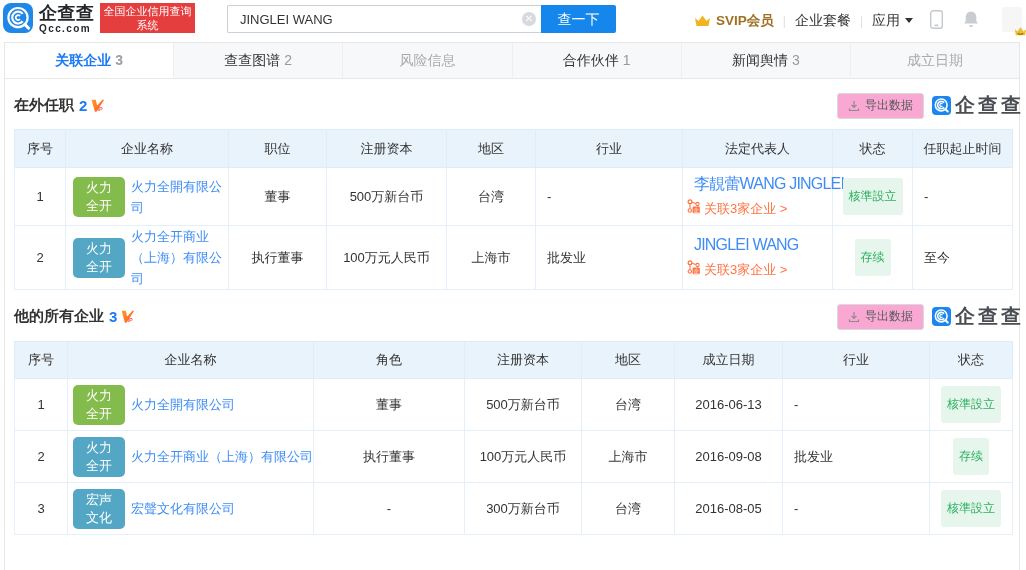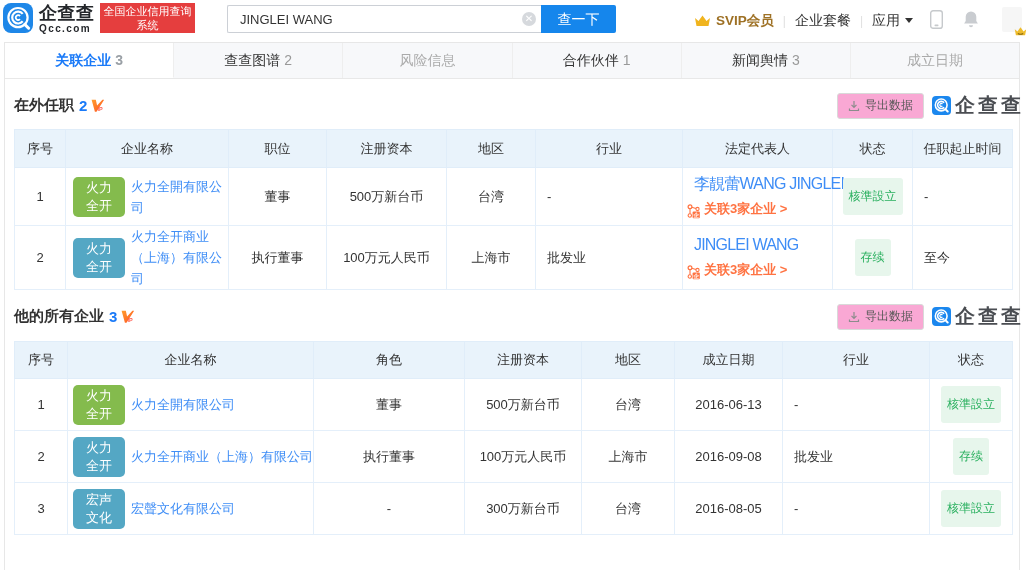--- a/index.html
+++ b/index.html
@@ -55,21 +55,21 @@
 td.left, th.left-c { text-align:left; padding-left:11px; }
 a.blue { color:#3e8df6; text-decoration:none; }
 .comp { display:flex; align-items:center; text-align:left; padding-left:7px; }
 .cicon { width:52px; height:40px; border-radius:5px; color:#fff; font-size:13px; line-height:18px; text-align:center; padding-top:2px; flex-shrink:0; }
 .cicon.g { background:#84bb4d; }
 .cicon.b { background:#54a7c4; }
 .cname { margin-left:6px; line-height:21px; }
 .badge { display:inline-block; background:#e7f6ec; color:#2ab05f; font-size:12px; line-height:15px; padding:11px 6px; border-radius:3px; }
 .rep { line-height:20px; padding-top:6px; padding-bottom:6px; }
 .rep .nm { font-size:16px; white-space:nowrap; letter-spacing:-0.8px; }
-.rep .l2 { display:flex; align-items:flex-end; margin-top:4px;font-weight:bold; }
+.rep .l2 { display:flex; align-items:flex-start; margin-top:4px; }
 .rep .l2 svg { margin-left:-7px; margin-right:3px; }
 .orange { color:#ff7342; text-decoration:none; }
 </style>
 </head>
 <body>
 <div class="top">
   <div class="logo-sq">
       <svg width="31" height="31" viewBox="0 0 31 31">
 <circle cx="15" cy="14.6" r="9.6" fill="none" stroke="#fff" stroke-width="2.2"></circle>
 <path d="M19.7 10.9 A5.9 5.9 0 1 0 19.7 18.3" fill="none" stroke="#fff" stroke-width="2.2"></path>

